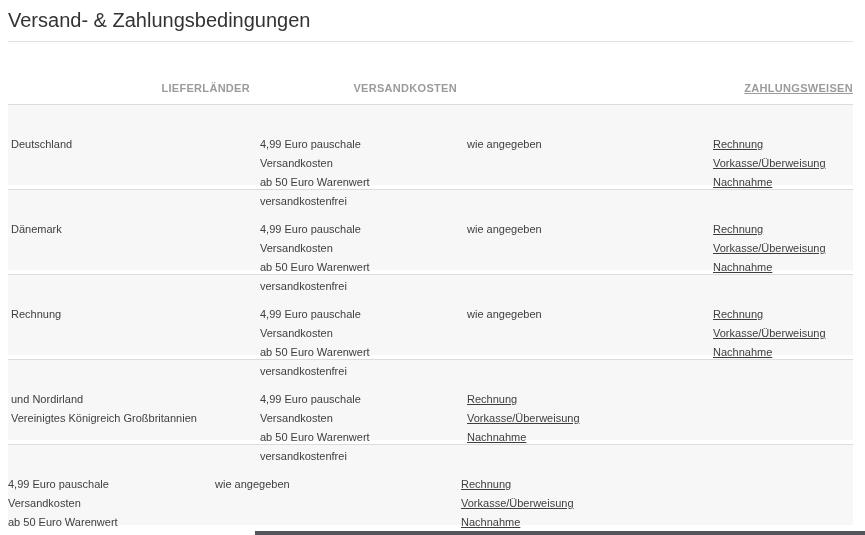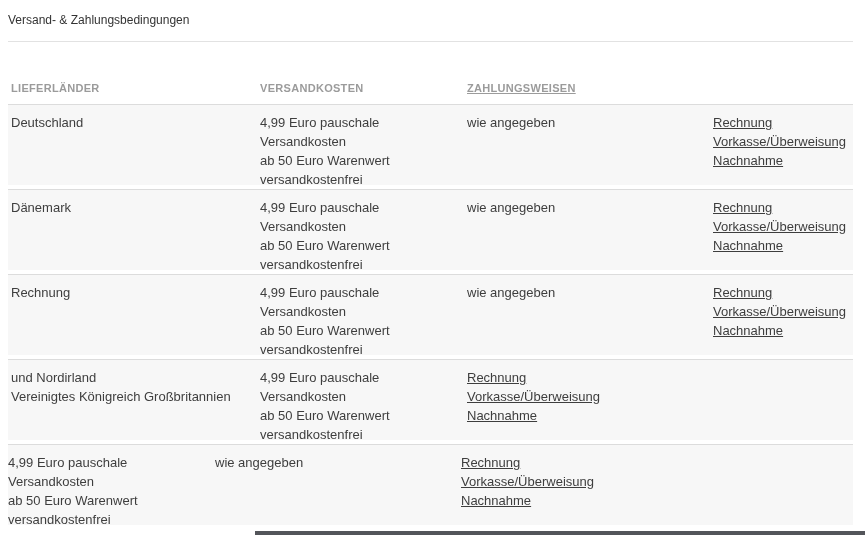--- a/index.html
+++ b/index.html
@@ -19,50 +19,52 @@
     height: 535px;
     background: var(--page-bg);
     font-family: "Liberation Sans", sans-serif;
     position: relative;
     overflow: hidden;
   }
   .page { padding-left: 8px; padding-right: 12px; }
   .title {
     margin: 0;
     padding-top: 8px;
-    font-size: 12px;
+    font-size: 20px;
     font-weight: 400;
     line-height: 24px;
     color: var(--title-text);
   }
   .title-divider { height: 1px; background: var(--divider); margin-top: 9px; }
   .thead {
     height: 62px;
     display: flex;
     align-items: flex-end;
     padding-bottom: 10px;
   }
   .th {
     font-size: 11px;
     font-weight: bold;
     letter-spacing: 0.3px;
     color: var(--header-text);
     white-space: nowrap;
+    text-align: right;
   }
   .row {
     display: flex;
     border-top: 1px solid var(--row-border);
     background: var(--row-bg);
     height: 81px;
     margin-bottom: 4px;
     padding-top: 8px;
   }
   .td {
-    font-size: 13px;
+    font-size: 11px;
     color: var(--cell-text);
+    margin-top: 22px;
   }
   .td div { line-height: 19px; }
   .col-country  { width: 252px; padding-left: 3px; padding-right: 10px; }
   .col-shipping { width: 207px; padding-right: 10px; }
   .col-delivery { width: 246px; padding-right: 10px; }
   .col-payment  { flex: 1; text-decoration: underline; }
   .bottom-bar {
     position: absolute;
     left: 255px;
     right: 0;

